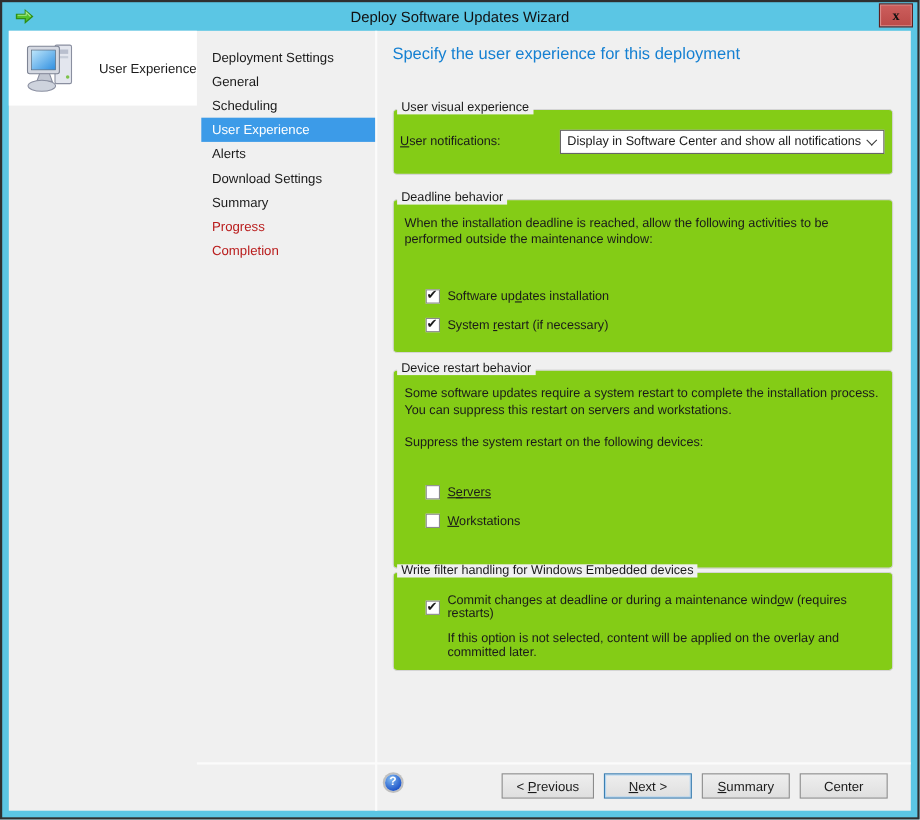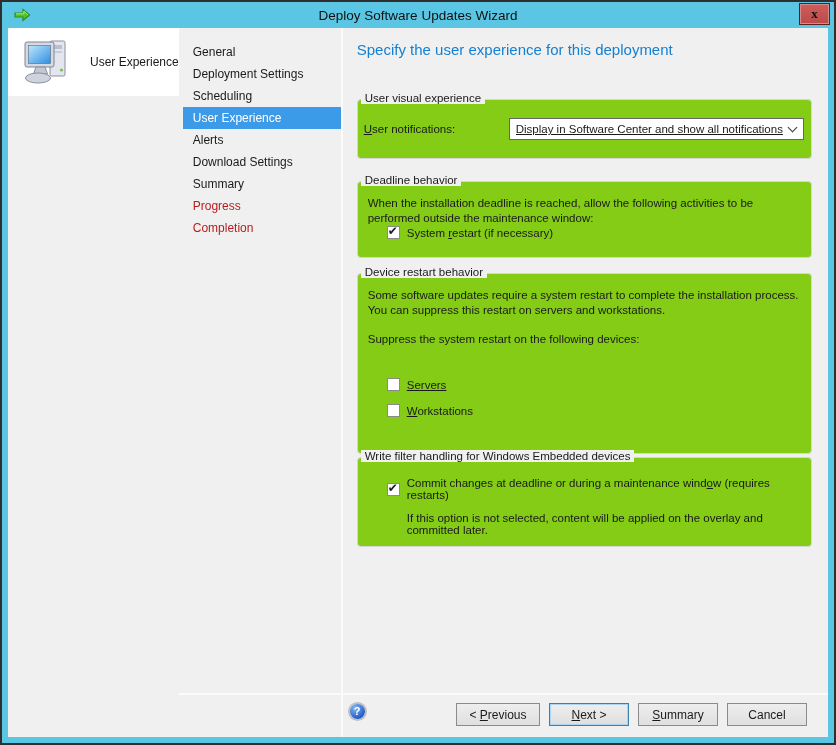--- a/index.html
+++ b/index.html
@@ -85,21 +85,21 @@
   .gb-restart { margin-top: 15px; padding-bottom: 36px; }
   .gb-write { margin-top: 3px; padding-top: 19px; padding-bottom: 10px; }
   .notif-row { display: flex; align-items: center; }
   .notif-label { flex: none; width: 145px; }
   .combo {
     flex: 1; height: 22px; background: #fff;
     border: 1px solid #666;
     display: flex; align-items: center;
     padding-left: 6px; cursor: default;
   }
-  .combo-value { flex: 1; white-space: nowrap; overflow: hidden; text-decoration: underline; }
+  .combo-value { flex: 1; white-space: nowrap; overflow: hidden; }
   .combo-arrow { flex: none; width: 20px; display: flex; justify-content: center; }
   .chev {
     width: 7px; height: 7px; margin-top: -4px;
     border-right: 1.6px solid #3a3a3a; border-bottom: 1.6px solid #3a3a3a;
     transform: rotate(45deg);
   }
   .desc { margin-top: 4px; line-height: 15px; }
   .cb-row {
     display: flex; align-items: center; gap: 7px;
     margin-left: 19px; cursor: default;
@@ -185,22 +185,22 @@
           <ellipse cx="16" cy="42" rx="12.5" ry="5" fill="#ced3dd" stroke="#8a8fa0"></ellipse>
         </svg>
       </span>
       <span class="header-title">User Experience</span>
     </div>
 
     <div class="lower">
       <div class="vline"></div>
 
       <div class="sidebar">
+        <div class="nav-item">Deployment Settings</div>
         <div class="nav-item">General</div>
-        <div class="nav-item">Deployment Settings</div>
         <div class="nav-item">Scheduling</div>
         <div class="nav-item selected">User Experience</div>
         <div class="nav-item">Alerts</div>
         <div class="nav-item">Download Settings</div>
         <div class="nav-item">Summary</div>
         <div class="nav-item disabled">Progress</div>
         <div class="nav-item disabled">Completion</div>
       </div>
 
       <div class="content">
@@ -215,20 +215,24 @@
               <span class="combo-arrow">
                   <span class="chev"></span>
                 </span>
             </div>
           </div>
         </div>
 
         <div class="gb gb-deadline">
           <span class="gb-title">Deadline behavior</span>
           <div class="desc">When the installation deadline is reached, allow the following activities to be performed outside the maintenance window:</div>
+          <div class="cb-row first">
+            <span class="cb checked"></span>
+            <span>Software up<span style="text-decoration: underline;">d</span>ates installation</span>
+          </div>
           <div class="cb-row">
             <span class="cb checked"></span>
             <span>System <span style="text-decoration: underline;">r</span>estart (if necessary)</span>
           </div>
         </div>
 
         <div class="gb gb-restart">
           <span class="gb-title">Device restart behavior</span>
           <div class="desc">Some software updates require a system restart to complete the installation process. You can suppress this restart on servers and workstations.</div>
           <div class="desc suppress-label">Suppress the system restart on the following devices:</div>
@@ -251,19 +255,19 @@
           <div class="note">If this option is not selected, content will be applied on the overlay and committed later.</div>
         </div>
       </div>
 
       <div class="footer">
         <div class="help-icon">?</div>
         <div class="btn-row">
           <button class="btn prev">&lt; <span style="text-decoration: underline;">P</span>revious</button>
           <button class="btn default"><span style="text-decoration: underline;">N</span>ext &gt;</button>
           <button class="btn"><span style="text-decoration: underline;">S</span>ummary</button>
-          <button class="btn">Cancel</button>
+          <button class="btn">Center</button>
         </div>
       </div>
 
     </div>
   </div>
 </div>
 
 </body></html>

